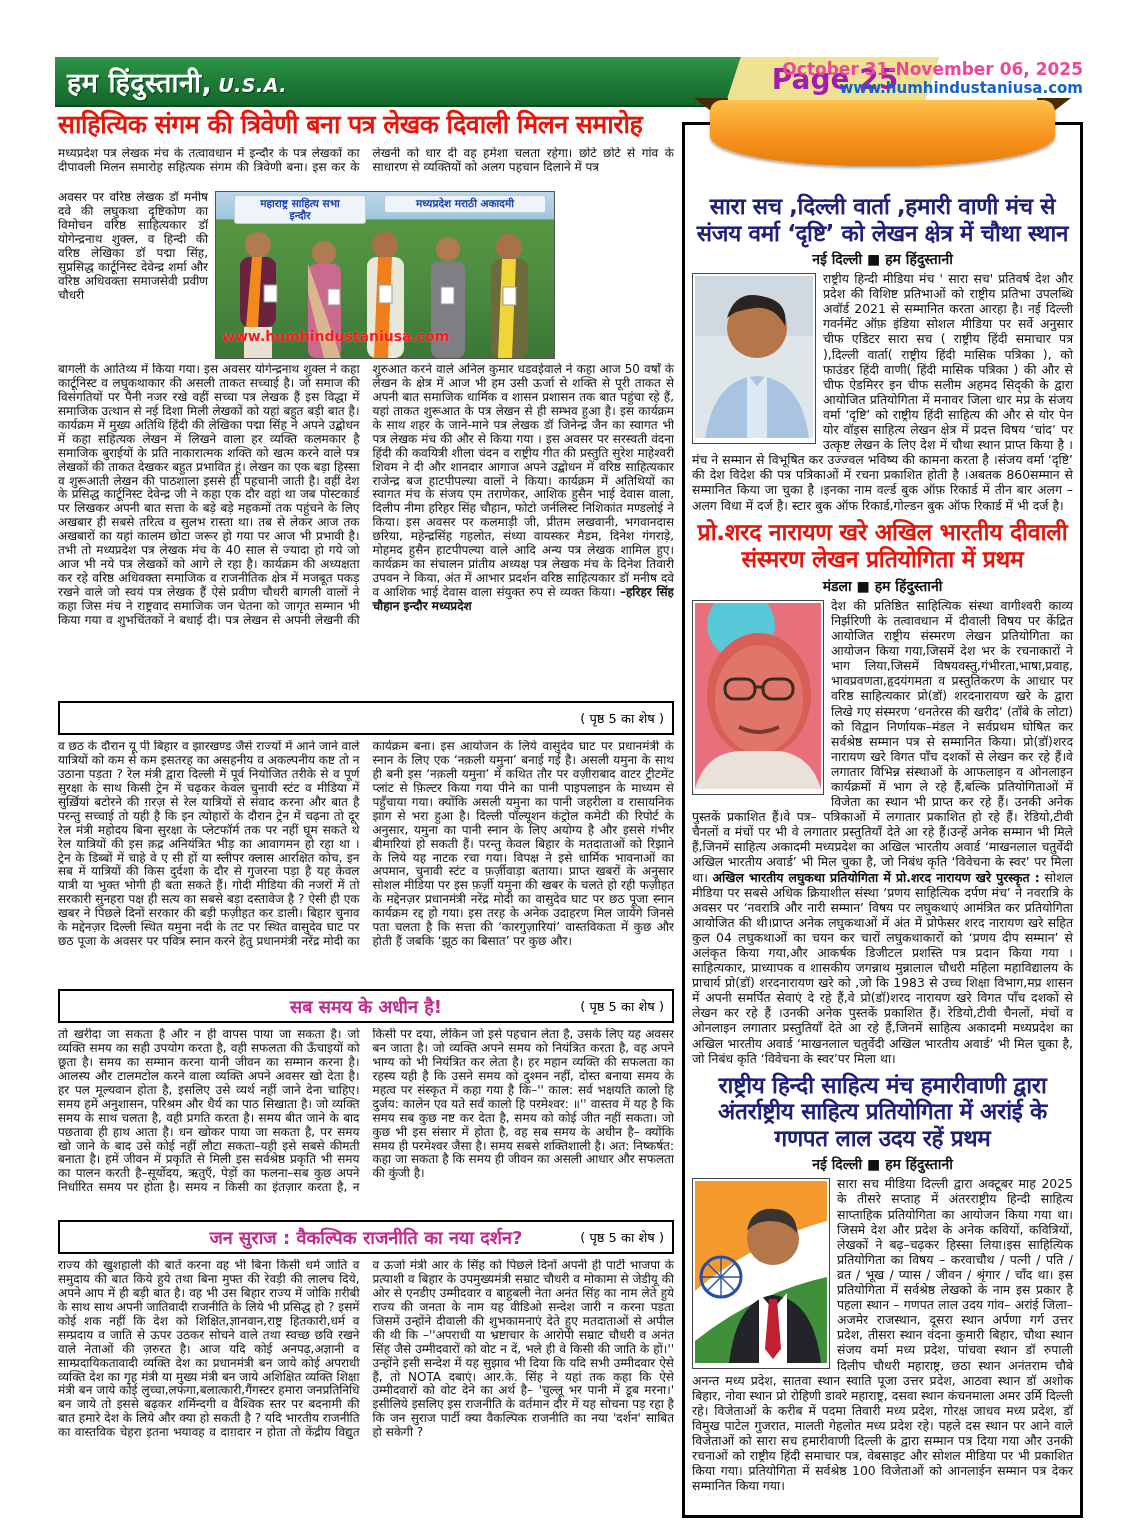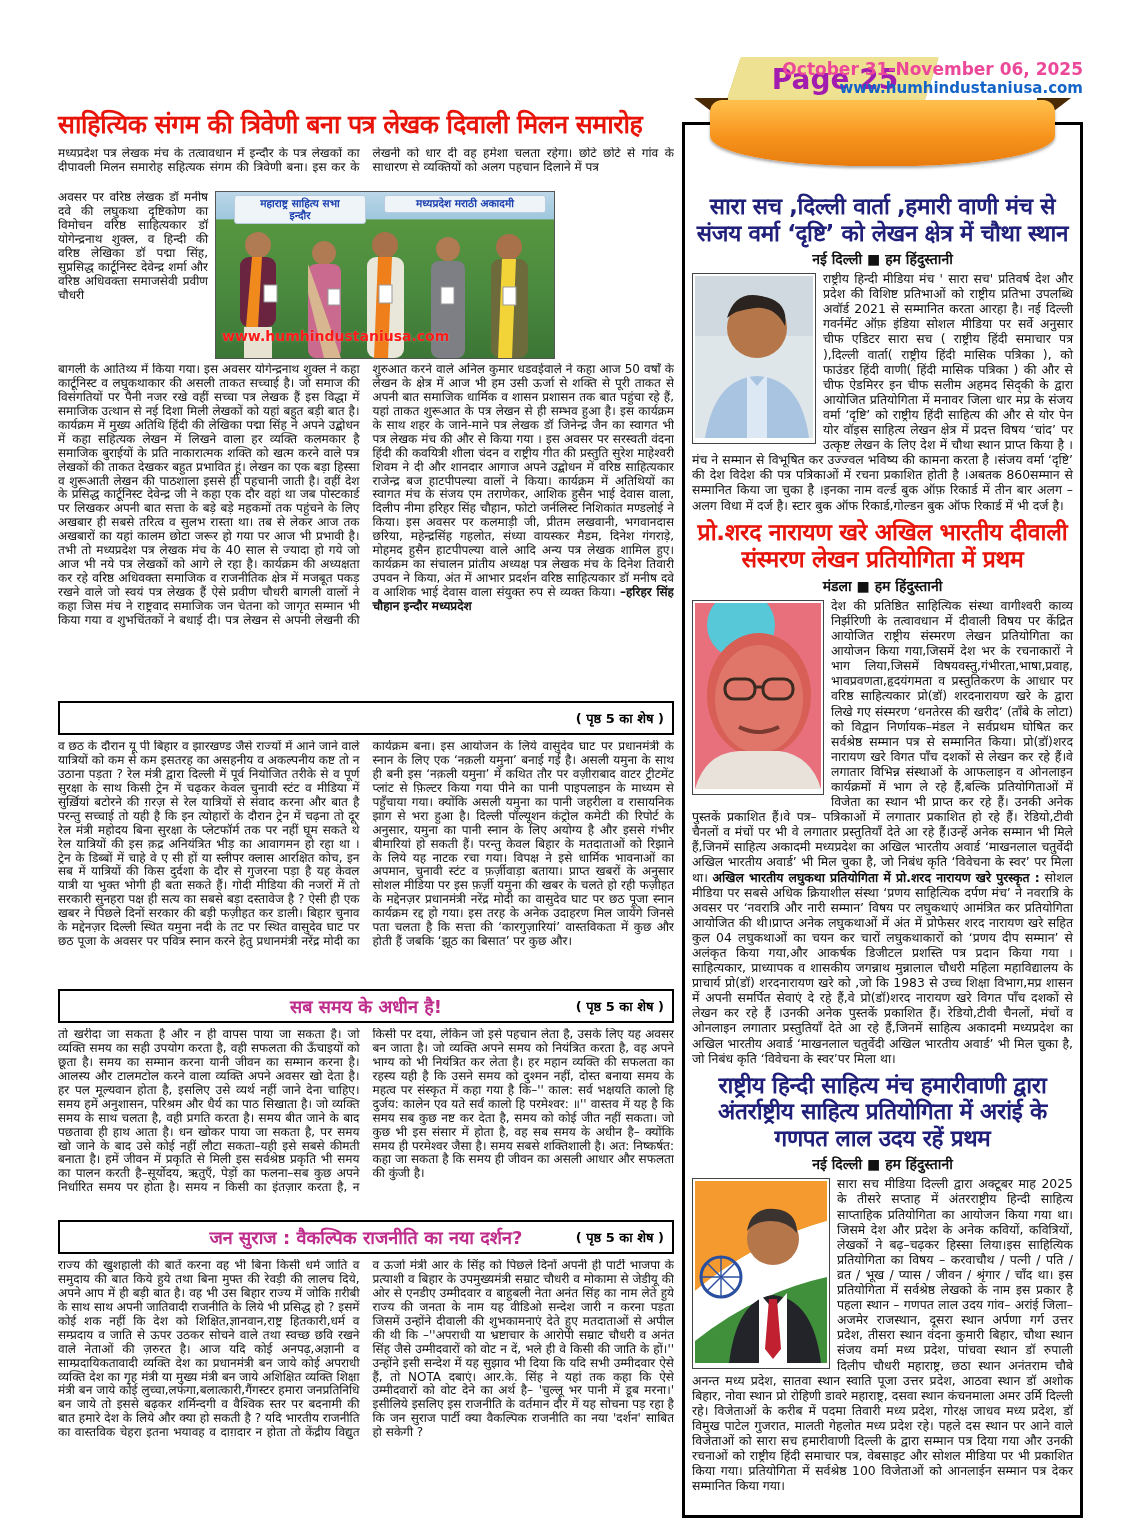--- a/index.html
+++ b/index.html
@@ -69,21 +69,21 @@
     position:absolute; left:6px; bottom:14px; color:#ff1a1a; font-weight:bold;
     font-size:14px; text-shadow:0 0 2px rgba(255,255,255,.4); cursor:pointer;
   }
 
   
   .cont-box {
     border:2px solid #000; height:30px; margin:6px 0 5px 0;
     position:relative; display:flex; align-items:center; justify-content:center;
   }
   .cont-title { color:#bf2d8c; font-weight:bold; font-size:18px; }
-  .cont-note { position:absolute; right:8px; font-weight:bold; font-size:13px; color:#000; }
+  .cont-note { position:absolute; right:8px; font-weight:normal; font-size:13px; color:#000; }
   .cont-body-1 { height:243px; overflow:hidden; }
   .cont-body-2 { height:186px; overflow:hidden; }
   .cont-body-3 { height:228px; overflow:hidden; }
 
   
   .right-zone {
     position:absolute; left:682px; top:122px; width:401px; height:1396px;
     border:3px solid #000; background:#fff; box-sizing:border-box;
     padding:66px 7px 6px 7px;
   }
@@ -113,20 +113,25 @@
   }
   .r-lead { font-weight:bold; }
   .clearfix::after { content:""; display:block; clear:both; }
 </style>
 </head>
 <body>
 
 <div class="page">
 
   <div class="masthead">
+    <div class="brand">
+      <div class="brand-title">
+        <span>हम हिंदुस्तानी,</span><span class="brand-usa">U.S.A.</span>
+      </div>
+    </div>
     <div class="pagebox"></div>
     <div class="pagebox-label">Page 25</div>
     <div class="mast-right">
       <div class="mast-date">October 31-November 06, 2025</div>
       <div class="mast-url">www.humhindustaniusa.com</div>
     </div>
   </div>
 
   <div class="left-zone">
 

